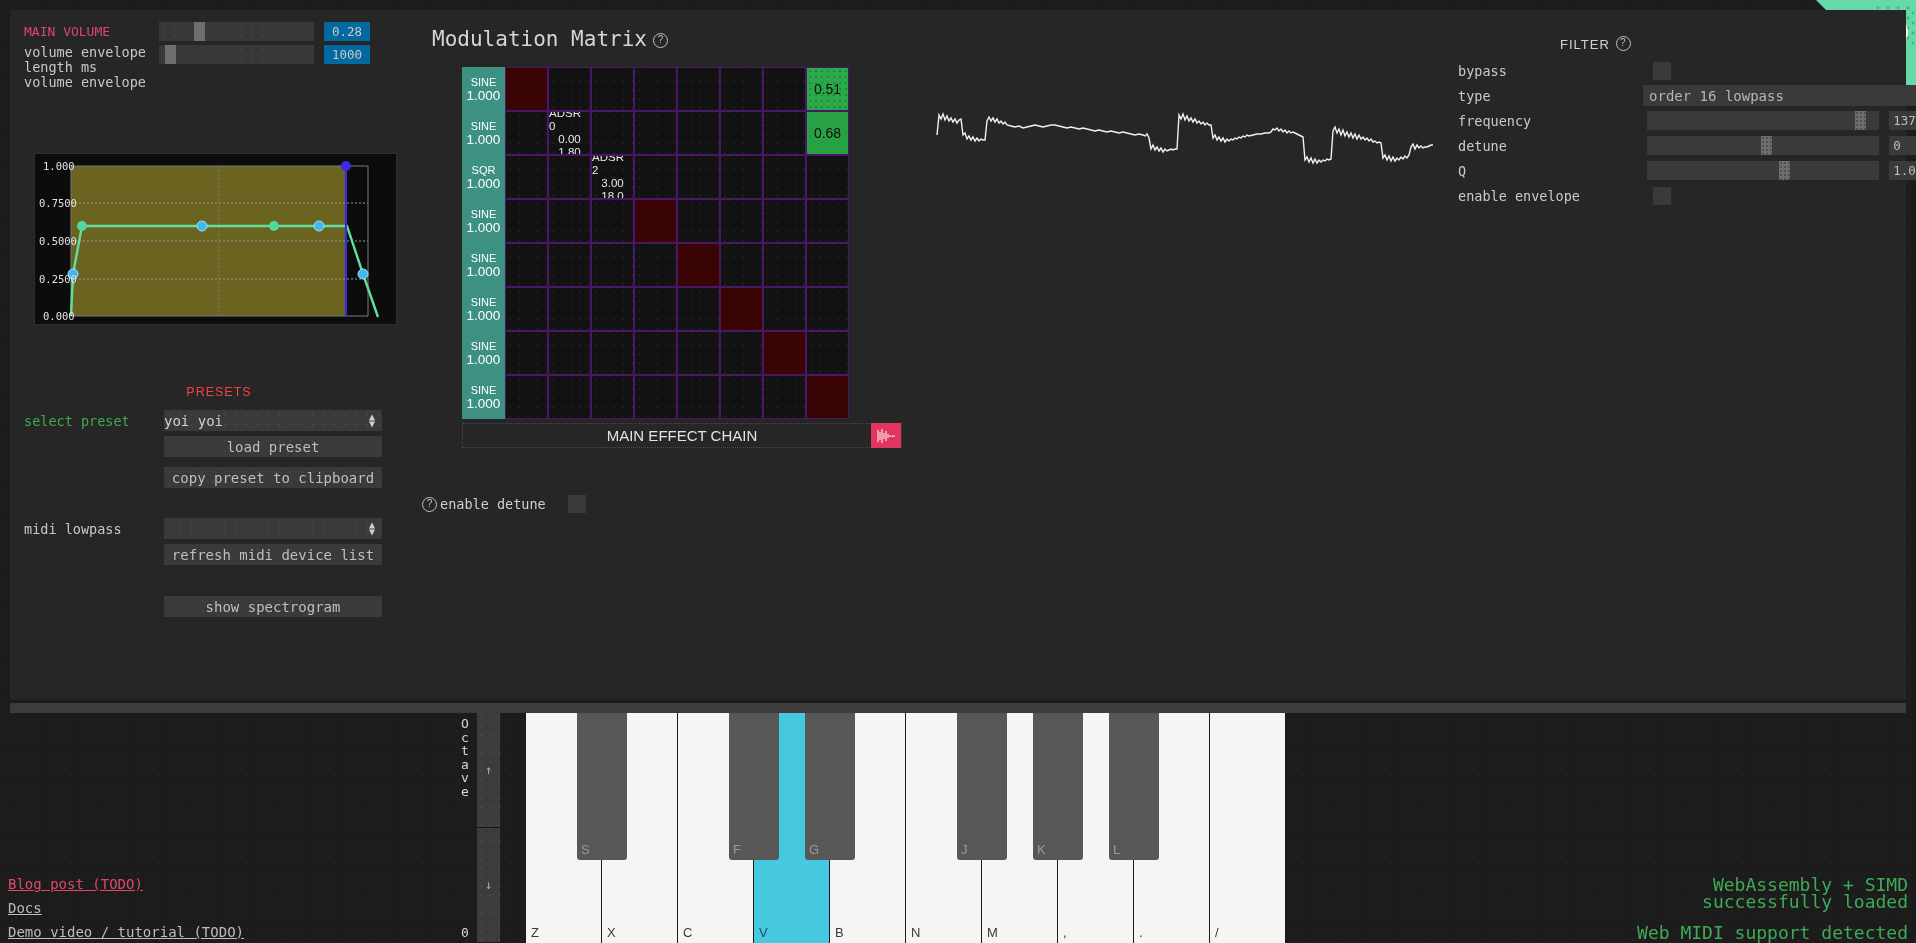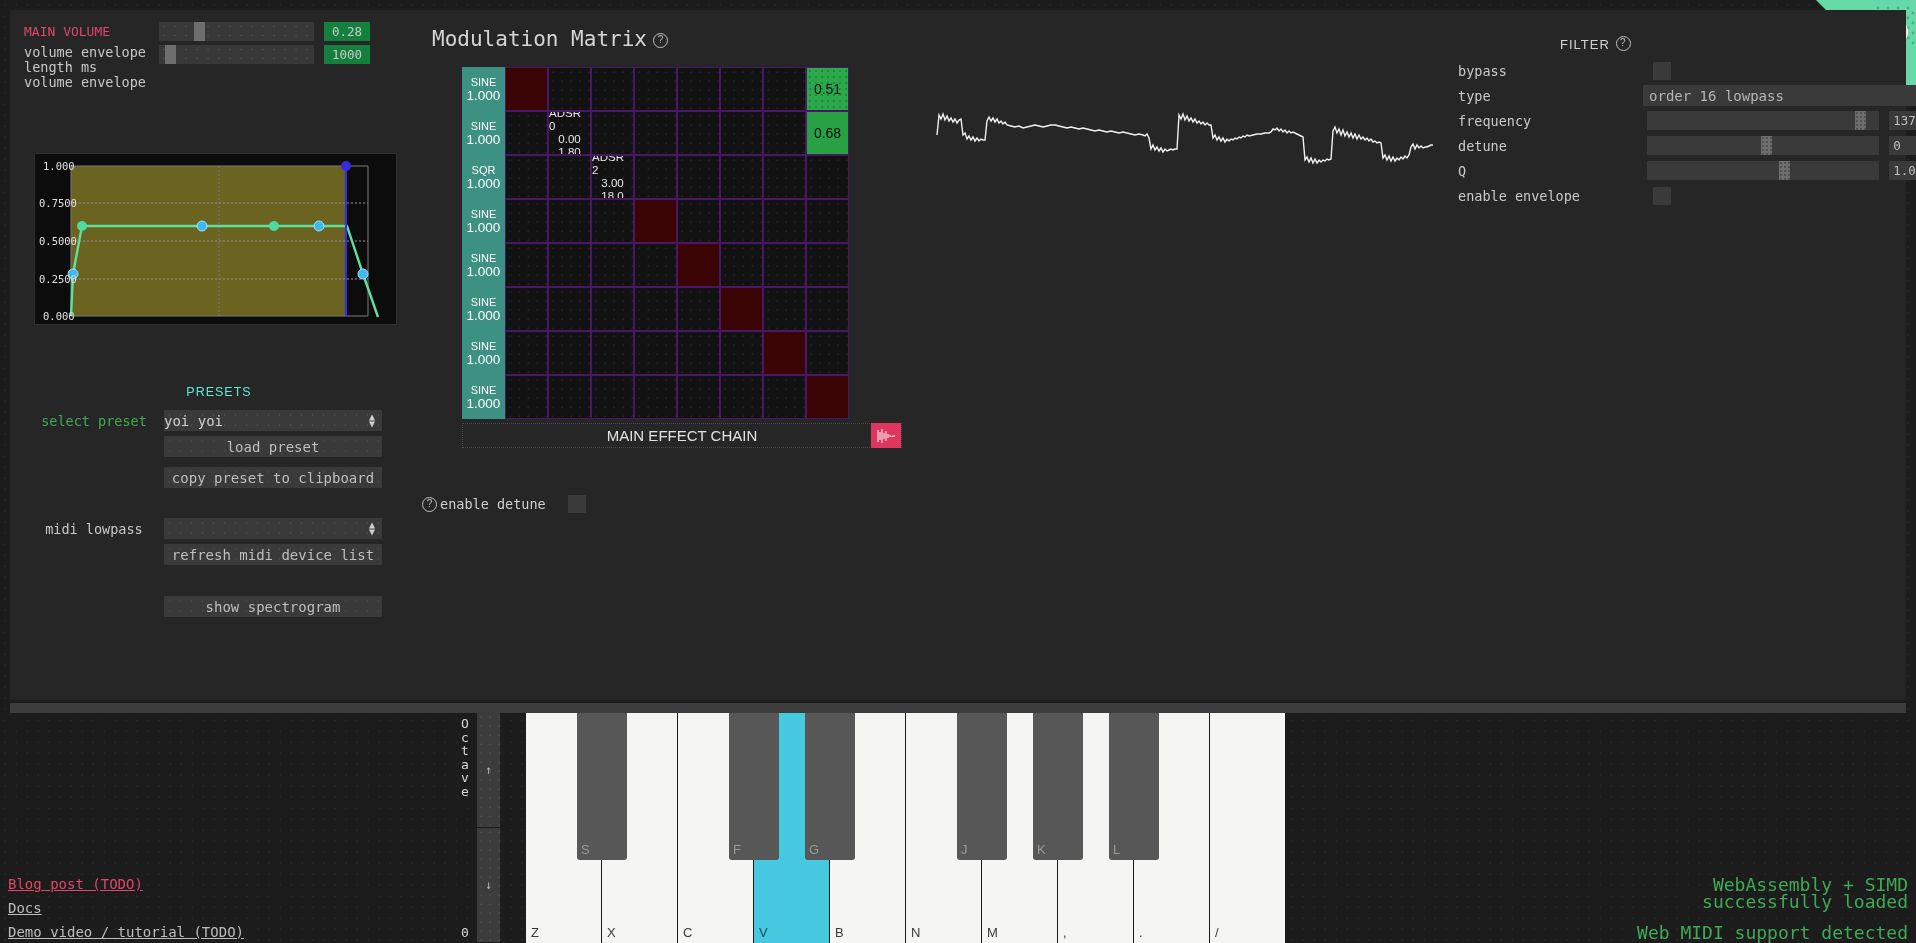--- a/index.html
+++ b/index.html
@@ -43,21 +43,21 @@
   .slider .dotty {
     position: absolute; left: 0; top: 0; right: 0; bottom: 0;
     background-image: radial-gradient(rgba(255,255,255,0.10) 1px, transparent 1px);
     background-size: 11px 9px;
   }
   .slider .thumb {
     position: absolute; top: 0; height: 19px; width: 11px; background: #6e6e6e;
   }
   .numbox {
     margin-left: 10px; width: 46px; height: 19px;
-    background: #15803d; color: #c9c9c9; font-size: 12.5px;
+    background: #0369a1; color: #c9c9c9; font-size: 12.5px;
     display: flex; align-items: center; justify-content: center;
     font-family: "DejaVu Sans Mono", monospace;
   }
 
   .multiline-label {
     width: 135px; font-size: 13.5px; color: #c8c8c8; line-height: 15px;
   }
 
   .checkbox {
     width: 18px; height: 18px; background: #3a3a3a; cursor: pointer;
@@ -67,24 +67,24 @@
   .env-wrap {
     position: absolute; left: 24px; top: 143px;
     width: 363px; height: 172px;
     background: #101010; border: 1px solid #2e2e2e;
   }
   .env-svg { display: block; }
 
   
   .presets-title {
     position: absolute; left: 0; top: 365px; width: 390px;
-    text-align: center; color: #5eead4; font-size: 12.5px;
+    text-align: center; color: #ef4444; font-size: 12.5px;
     font-family: "Liberation Sans", sans-serif; letter-spacing: 1px;
   }
-  .prow { display: flex; align-items: center; margin-bottom: 5px; text-align: center; }
+  .prow { display: flex; align-items: center; margin-bottom: 5px; }
   .prow .lbl { width: 140px; font-size: 13.5px; color: #c8c8c8; }
   .prow .lbl.green { color: #3faa55; }
   .select {
     position: relative; width: 218px; height: 21px; background: #3a3a3a;
     color: #d0d0d0; font-size: 14px; display: flex; align-items: center;
     cursor: pointer;
     background-image: radial-gradient(rgba(255,255,255,0.09) 1px, transparent 1px);
     background-size: 11px 10px;
   }
   .select .caret {

